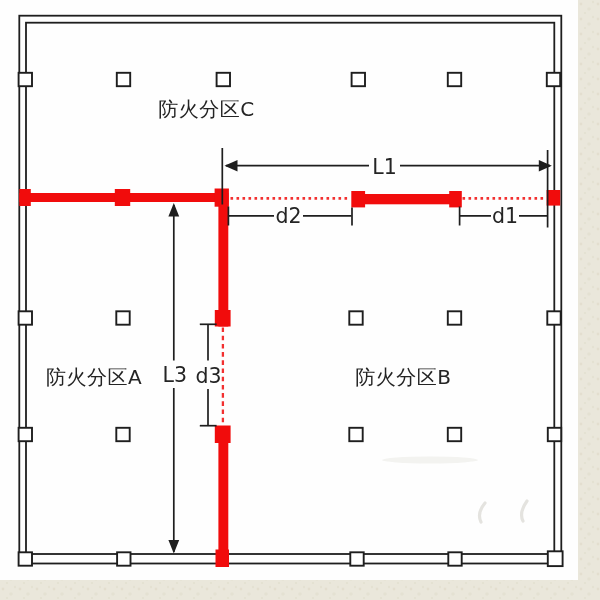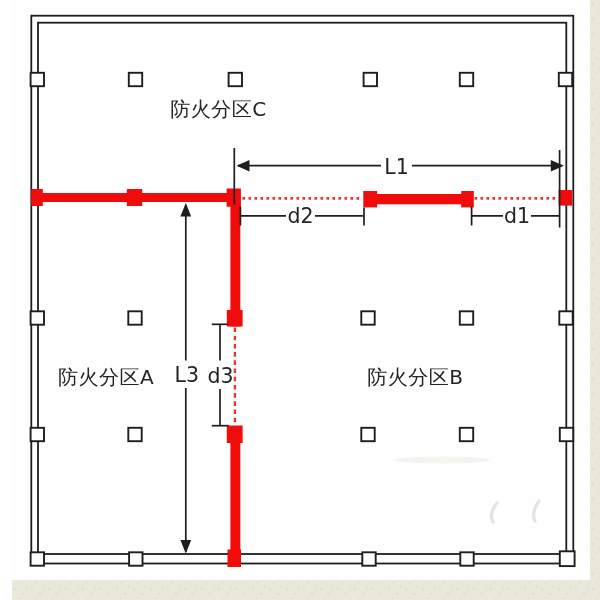--- a/index.html
+++ b/index.html
@@ -1,17 +1,17 @@
 <!DOCTYPE html>
 <html><head>
 <meta charset="utf-8">
 <style>
   html,body{margin:0;padding:0;}
   body{width:600px;height:600px;overflow:hidden;font-family:"DejaVu Sans","Liberation Sans",sans-serif;}
-  #stage{position:relative;width:488px;height:600px;margin-left:12px;}
+  #stage{position:relative;width:488px;height:600px;}
   svg{display:block;}
   text{font-family:"DejaVu Sans","Liberation Sans",sans-serif;}
   .zone-label{font-size:20px;letter-spacing:0.5px;}
   .dim-label{font-size:20.5px;}
 </style>
 </head>
 <body>
 
 <div id="stage">
 <svg width="600" height="600" viewBox="0 0 600 600" xmlns="http://www.w3.org/2000/svg">

